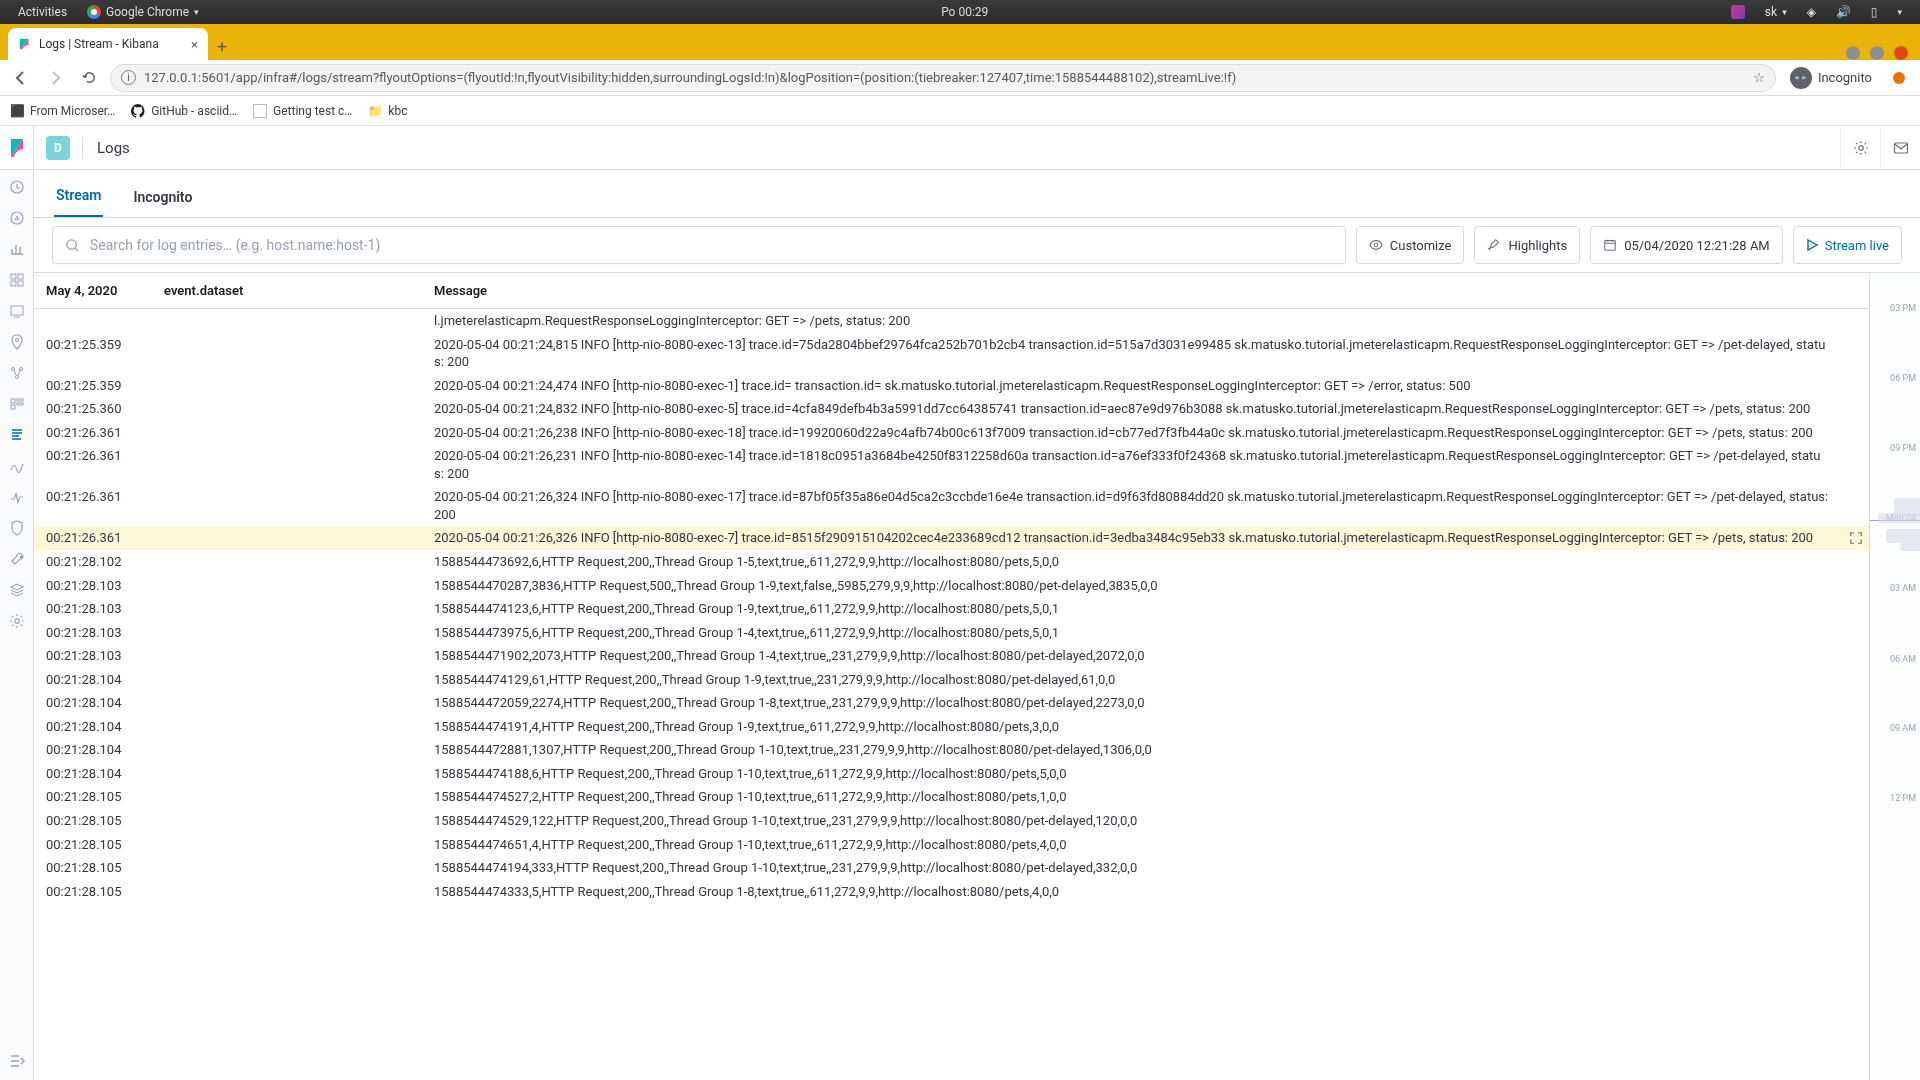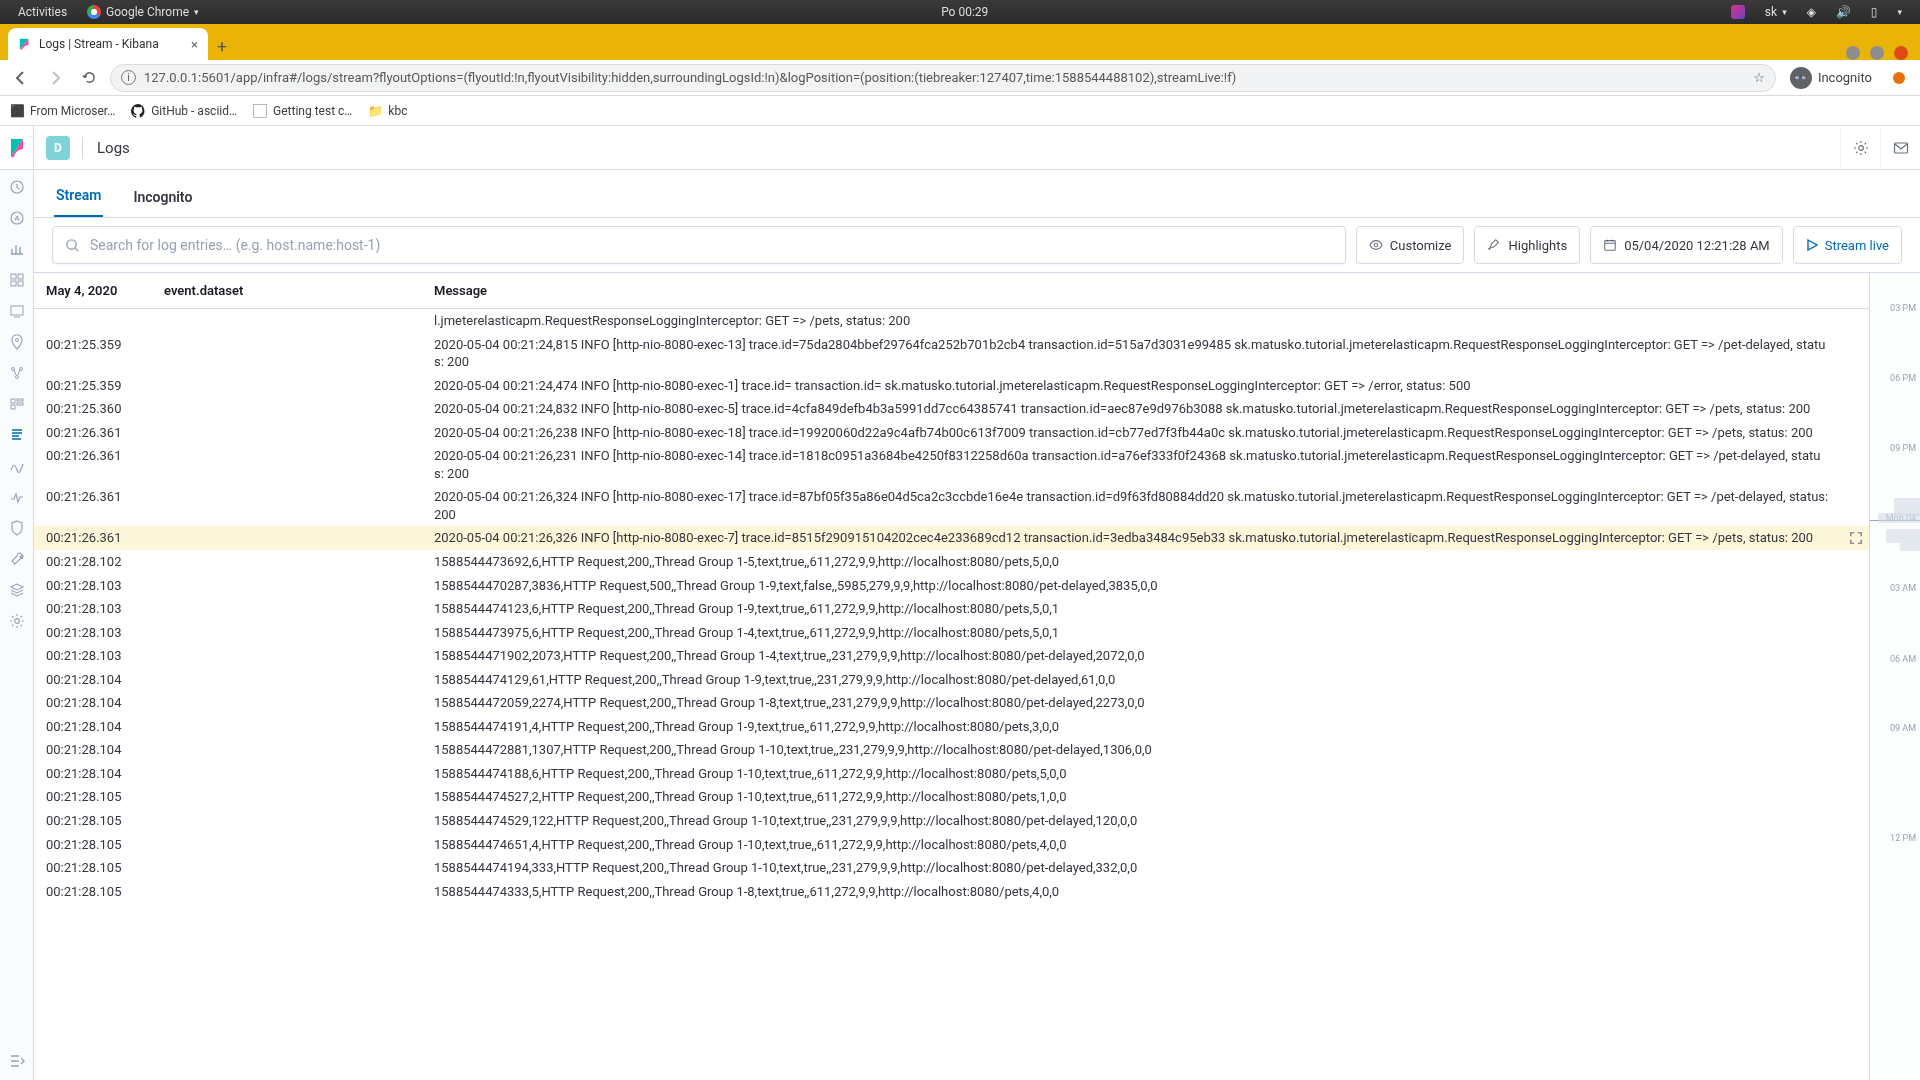--- a/index.html
+++ b/index.html
@@ -480,21 +480,21 @@
           </div>
       </div>
       <div class="minimap" id="minimap">
           <div class="mm-tick" style="top: 30px;">03 PM</div>
           <div class="mm-tick" style="top: 100px;">06 PM</div>
           <div class="mm-tick" style="top: 170px;">09 PM</div>
           <div class="mm-tick" style="top: 240px;">Mon 04</div>
           <div class="mm-tick" style="top: 310px;">03 AM</div>
           <div class="mm-tick" style="top: 381px;">06 AM</div>
           <div class="mm-tick" style="top: 450px;">09 AM</div>
-          <div class="mm-tick" style="top: 520px; margin-top: 40px;">12 PM</div>
+          <div class="mm-tick" style="top: 520px;">12 PM</div>
           <div class="mm-line" style="top: 247px;"></div>
           <div class="mm-blob" style="top: 225px; left: 24px; width: 36px; height: 18px;"></div>
           <div class="mm-blob" style="top: 240px; left: 8px; width: 52px; height: 10px;"></div>
           <div class="mm-blob" style="top: 256px; left: 16px; width: 44px; height: 14px;"></div>
           <div class="mm-blob" style="top: 270px; left: 30px; width: 30px; height: 8px;"></div>
         </div>
     </div>
   </div>
 </div>
 

